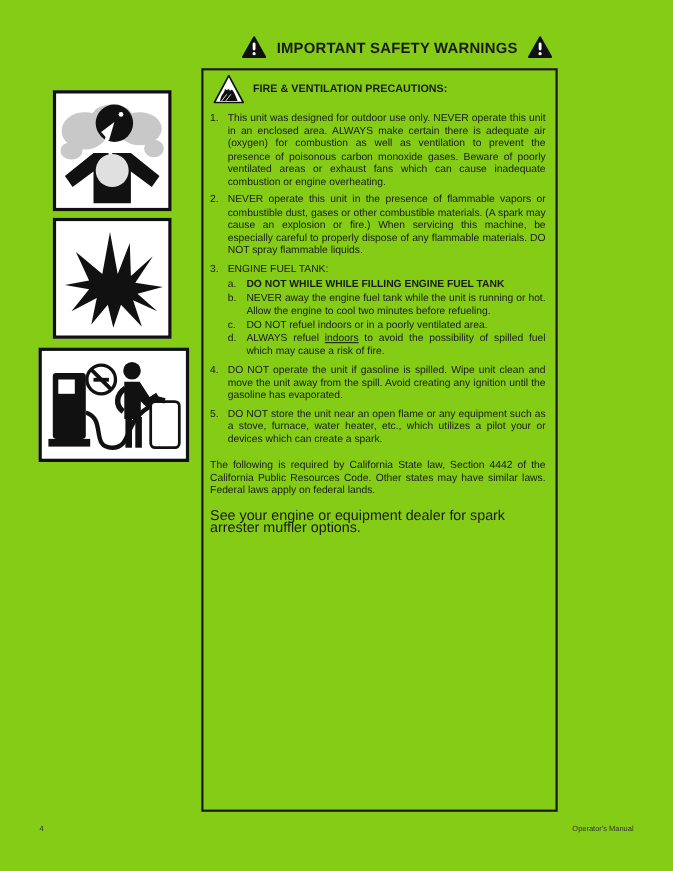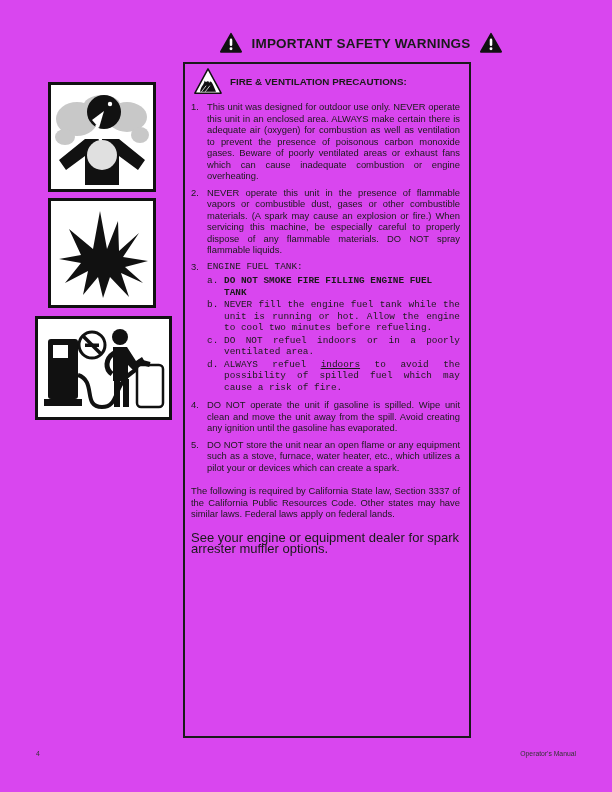--- a/index.html
+++ b/index.html
@@ -1,29 +1,29 @@
 <!DOCTYPE html>
 <html><head>
 <meta charset="utf-8">
 <style>
   html,body{margin:0;padding:0;background:#fff;}
   .page{
-    position:relative;width:612px;height:792px;background:#d946ef;
+    position:relative;width:612px;height:792px;background:#84cc16;
     font-family:"Liberation Sans","DejaVu Sans",sans-serif;color:#1a1a1a;overflow:hidden;
   }
   
   .title-row{
     position:absolute;left:183px;top:29px;width:356px;height:28px;
     display:flex;align-items:center;justify-content:center;gap:9px;
   }
   .title-text{font-size:13.5px;font-weight:bold;letter-spacing:.2px;white-space:nowrap;}
   .tri-icon{flex:none;display:block;}
   
   .main-box{
-    position:absolute;left:183px;top:62px;width:288px;height:676px;
+    position:absolute;left:183px;top:62px;width:324px;height:676px;
     border:2px solid #1a1a1a;box-sizing:border-box;padding:0 9px 0 6px;
   }
   .box-header{display:flex;align-items:center;gap:7px;margin:2px 0 5px 2px;}
   .box-header-text{font-size:9.8px;font-weight:bold;}
   .item{display:flex;margin-bottom:5px;font-size:9.4px;line-height:11.5px;}
   .item .num{flex:none;width:16px;}
   .item .itext{flex:1;text-align:justify;}
   .sublist{margin-top:3px;}
   .sub{display:flex;margin-bottom:1px;}
   .sub .letter{flex:none;width:17px;}
@@ -79,30 +79,30 @@
       <div class="itext">This unit was designed for outdoor use only.  NEVER operate this unit in an enclosed area.  ALWAYS make certain there is adequate air (oxygen) for combustion as well as ventilation to prevent the presence of poisonous carbon monoxide gases.  Beware of poorly ventilated areas or exhaust fans which can cause inadequate combustion or engine overheating.</div>
     </div>
 
     <div class="item">
       <span class="num">2.</span>
       <div class="itext">NEVER operate this unit in the presence of flammable vapors or combustible dust, gases or other combustible materials.  (A spark may cause an explosion or fire.)  When servicing this machine, be especially careful to properly dispose of any flammable materials.  DO NOT spray flammable liquids.</div>
     </div>
 
     <div class="item">
       <span class="num">3.</span>
-      <div class="itext" style="text-align:left;font-family:Liberation Mono, monospace;">
+      <div class="itext" style="text-align:left;">
         <span>ENGINE FUEL TANK:</span>
         <div class="sublist">
           <div class="sub">
             <span class="letter">a.</span>
-            <div class="stext bold">DO NOT SMOKE FIRE FILLING ENGINE FUEL TANK</div>
+            <div class="stext bold">DO NOT WHILE WHILE FILLING ENGINE FUEL TANK</div>
           </div>
           <div class="sub">
             <span class="letter">b.</span>
-            <div class="stext">NEVER fill the engine fuel tank while the unit is running or hot.  Allow the engine to cool two minutes before refueling.</div>
+            <div class="stext">NEVER away the engine fuel tank while the unit is running or hot.  Allow the engine to cool two minutes before refueling.</div>
           </div>
           <div class="sub">
             <span class="letter">c.</span>
             <div class="stext">DO NOT refuel indoors or in a poorly ventilated area.</div>
           </div>
           <div class="sub">
             <span class="letter">d.</span>
             <div class="stext"><span>ALWAYS refuel </span><span class="uline">indoors</span><span> to avoid the possibility of spilled fuel which may cause a risk of fire.</span></div>
           </div>
         </div>
@@ -113,21 +113,21 @@
       <span class="num">4.</span>
       <div class="itext">DO NOT operate the unit if gasoline is spilled. Wipe unit clean and move the unit away from the spill.  Avoid creating any ignition until the gasoline has evaporated.</div>
     </div>
 
     <div class="item">
       <span class="num">5.</span>
       <div class="itext">DO NOT store the unit near an open flame or any equipment such as a stove, furnace, water heater, etc., which utilizes a pilot your or devices which can create a spark.</div>
     </div>
 
 
-    <div class="para">The following is required by California State law, Section 3337 of the California Public Resources Code.  Other states may have similar laws.  Federal laws apply on federal lands.</div>
+    <div class="para">The following is required by California State law, Section 4442 of the California Public Resources Code.  Other states may have similar laws.  Federal laws apply on federal lands.</div>
 
 
     <div class="closing">See your engine or equipment dealer for spark arrester muffler options.</div>
   </div>
 
   <div class="picto p1">
     <svg width="94" height="96" viewBox="0 0 94 96">
       <ellipse cx="22" cy="30" rx="21" ry="17" fill="#c8c8c8"></ellipse>
       <ellipse cx="72" cy="28" rx="20" ry="15" fill="#c8c8c8"></ellipse>
       <ellipse cx="47" cy="18" rx="19" ry="12" fill="#c8c8c8"></ellipse>

